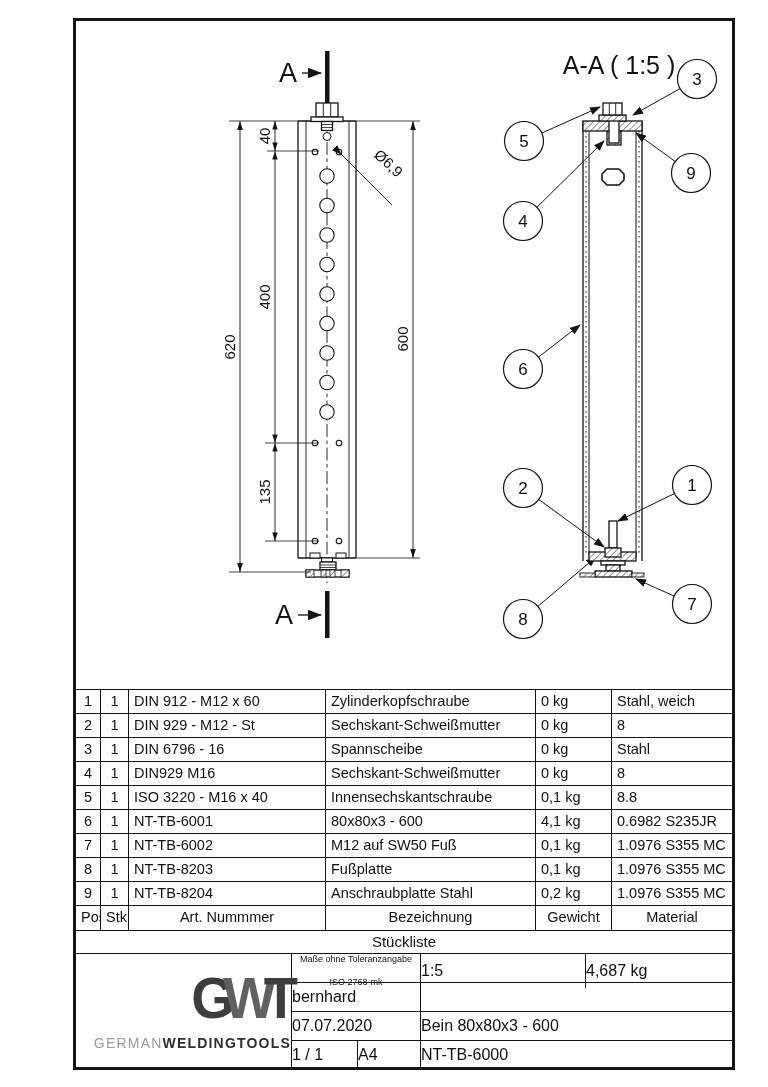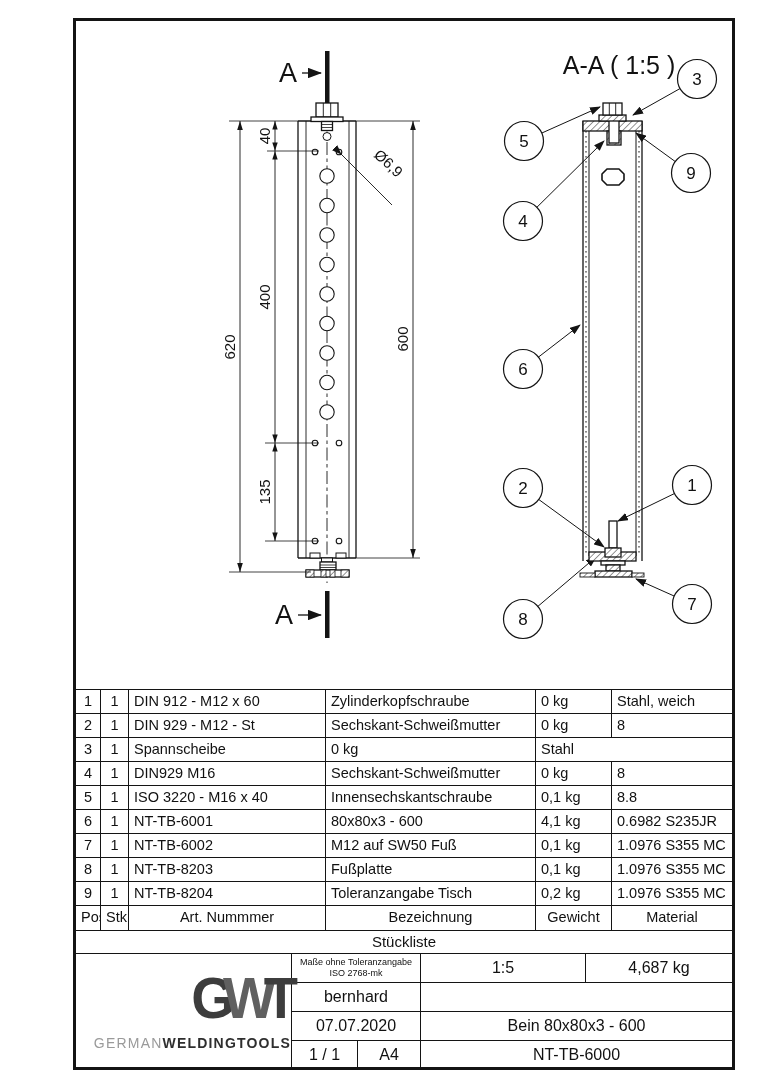--- a/index.html
+++ b/index.html
@@ -32,22 +32,22 @@
   .logo-sub{font-size:14px;letter-spacing:1.2px;margin-top:11px;white-space:nowrap;}
   .logo-sub .lt{color:#9a9a9a;font-weight:normal;}
   .logo-sub .dk{color:#2e2e2e;font-weight:bold;}
   .tb-right{display:grid;grid-template-rows:28px 29px 29px 28px;}
   .tb-row{display:grid;box-sizing:border-box;border-top:1.5px solid #141414;}
   .tb-row:first-child{border-top:none;}
   .tb-row1{grid-template-columns:128px 165px 1fr;}
   .tb-row2{grid-template-columns:128px 1fr;}
   .tb-row4{grid-template-columns:65px 63px 1fr;}
   .tb-cell{border-left:1.5px solid #141414;box-sizing:border-box;
-           display:flex;align-items:center;justify-content:center;
-           font-size:16px;}
+           display:flex;align-items:center;justify-content:flex-start;
+           font-size:16px;gap:12px;}
   .tb-cell:first-child{border-left:none;}
   .tb-right .tb-row .tb-cell:first-child{border-left:none;}
   .tol{flex-direction:column;font-size:9px;line-height:11px;text-align:center;}
 </style>
 </head>
 <body>
 
 <div class="sheet">
  <div class="frame">
 
@@ -268,20 +268,21 @@
       <div class="pcell c">2</div>
       <div class="pcell c">1</div>
       <div class="pcell">DIN 929 - M12 - St</div>
       <div class="pcell">Sechskant-Schweißmutter</div>
       <div class="pcell">0 kg</div>
       <div class="pcell">8</div>
     </div>
     <div class="prow">
       <div class="pcell c">3</div>
       <div class="pcell c">1</div>
+      <div class="pcell">DIN 6796 - 16</div>
       <div class="pcell">Spannscheibe</div>
       <div class="pcell">0 kg</div>
       <div class="pcell">Stahl</div>
     </div>
     <div class="prow">
       <div class="pcell c">4</div>
       <div class="pcell c">1</div>
       <div class="pcell">DIN929 M16</div>
       <div class="pcell">Sechskant-Schweißmutter</div>
       <div class="pcell">0 kg</div>
@@ -316,21 +317,21 @@
       <div class="pcell c">1</div>
       <div class="pcell">NT-TB-8203</div>
       <div class="pcell">Fußplatte</div>
       <div class="pcell">0,1 kg</div>
       <div class="pcell">1.0976 S355 MC</div>
     </div>
     <div class="prow">
       <div class="pcell c">9</div>
       <div class="pcell c">1</div>
       <div class="pcell">NT-TB-8204</div>
-      <div class="pcell">Toleranzangabe Tisch</div>
+      <div class="pcell">Anschraubplatte Stahl</div>
       <div class="pcell">0,2 kg</div>
       <div class="pcell">1.0976 S355 MC</div>
     </div>
     <div class="prow header">
       <div class="pcell">Pos</div>
       <div class="pcell">Stk.</div>
       <div class="pcell">Art. Nummmer</div>
       <div class="pcell">Bezeichnung</div>
       <div class="pcell">Gewicht</div>
       <div class="pcell">Material</div>

